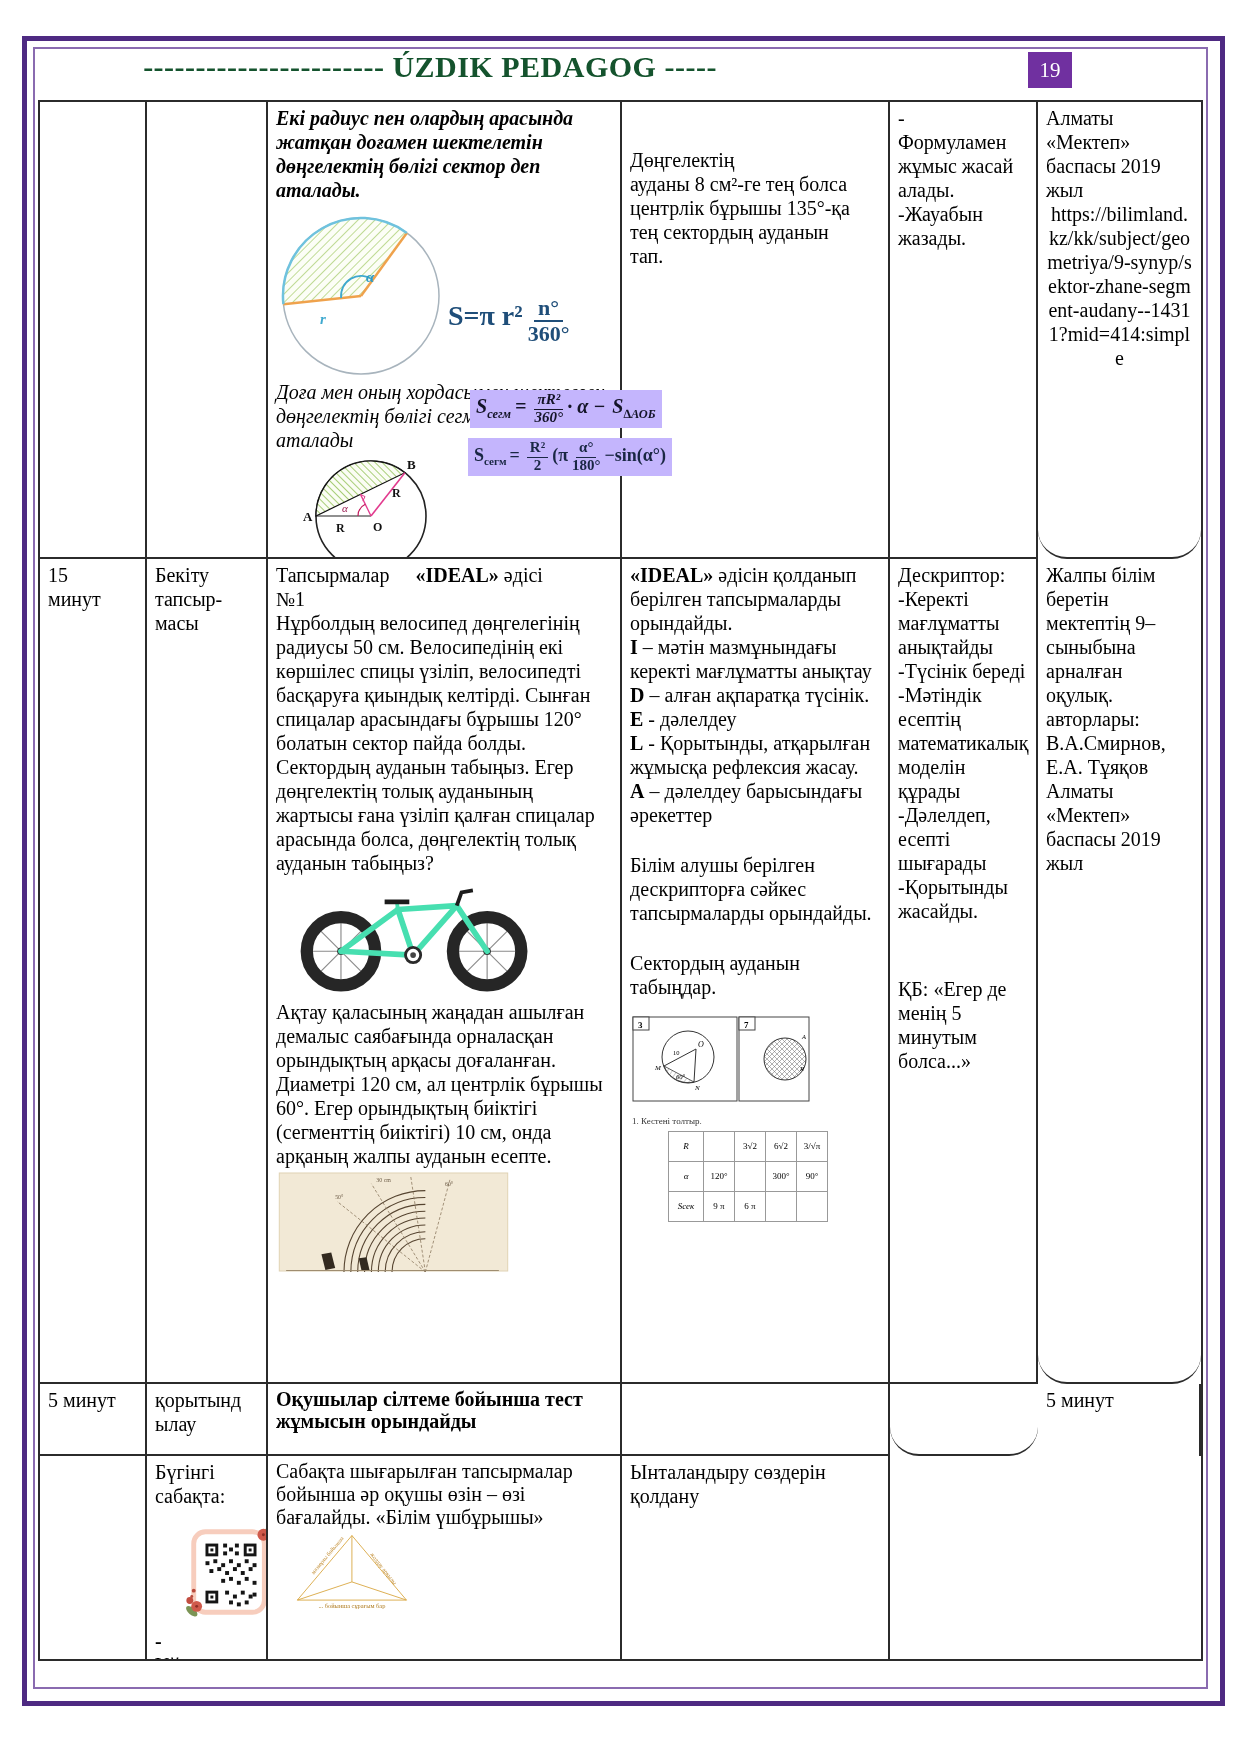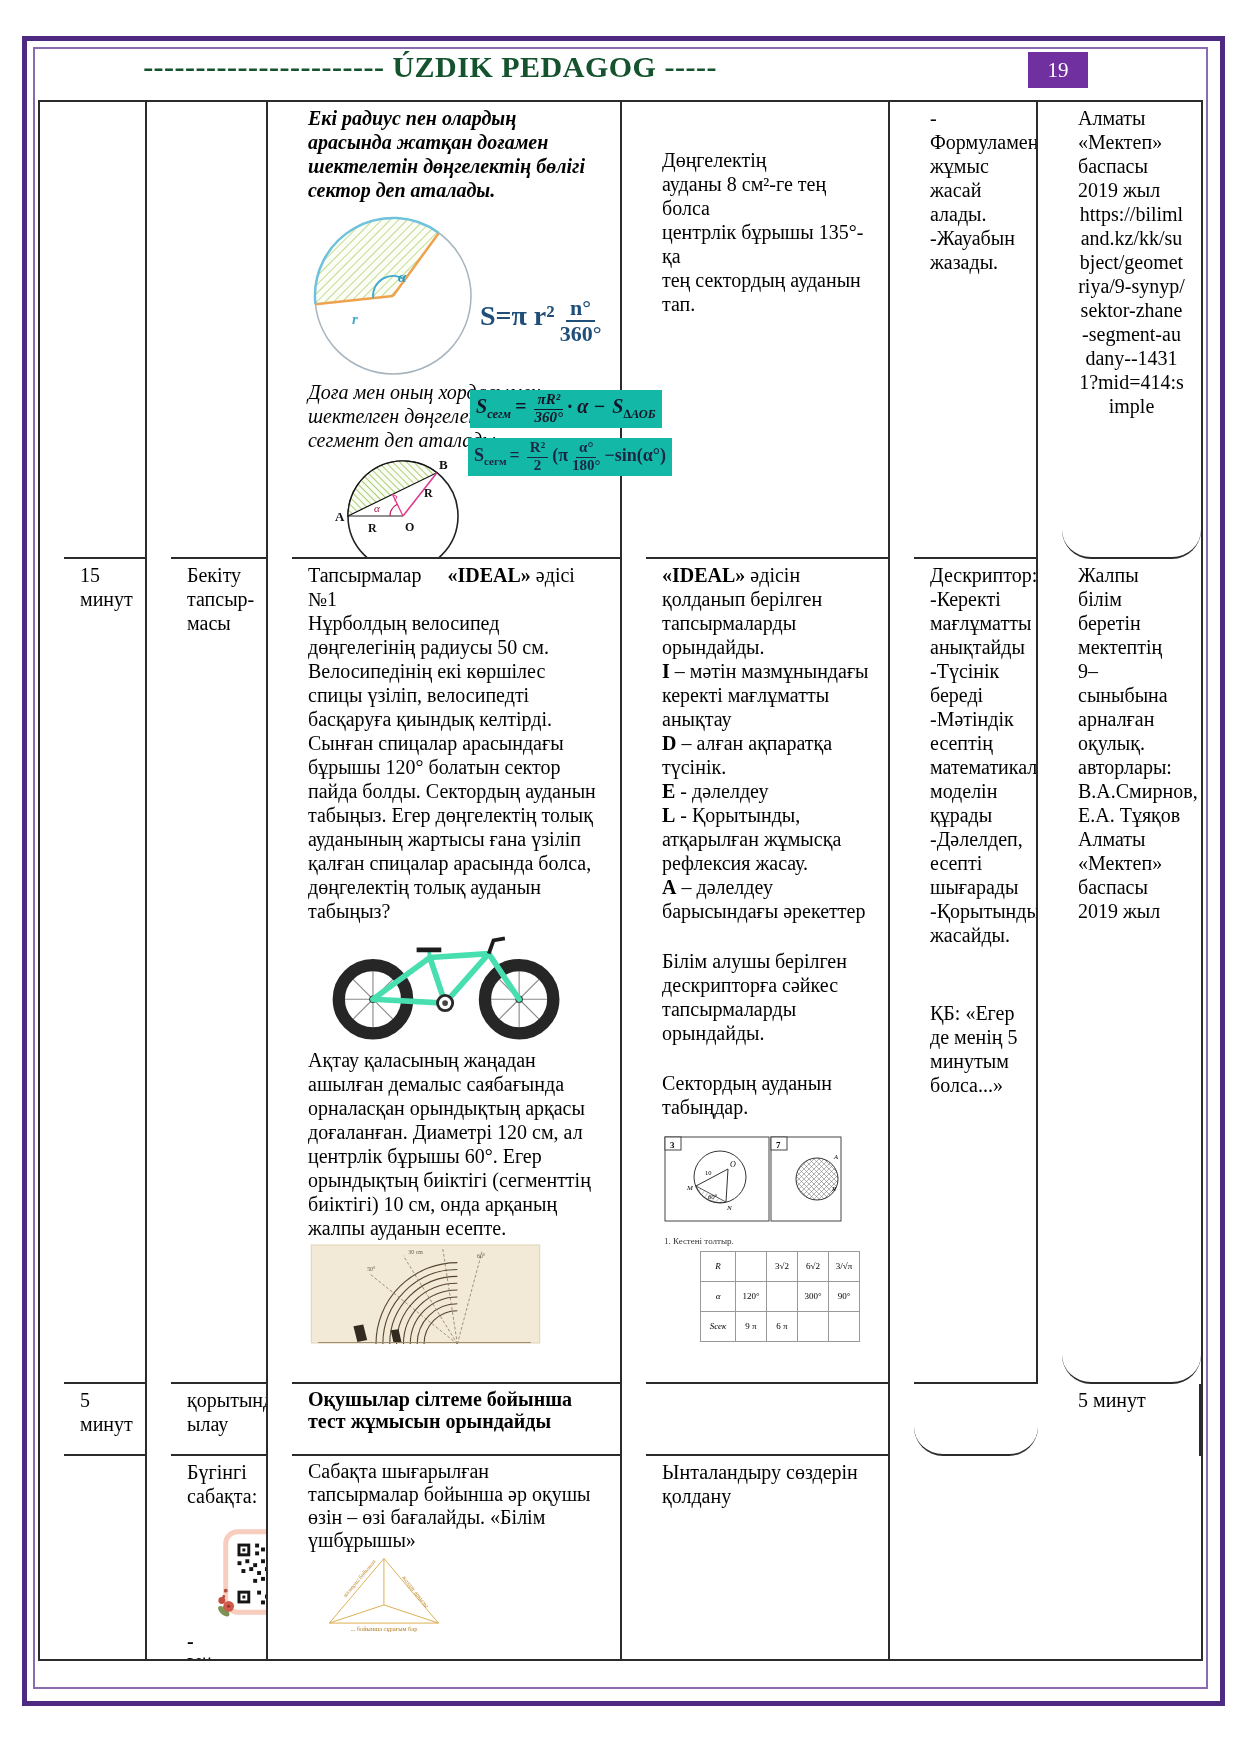--- a/index.html
+++ b/index.html
@@ -5,41 +5,41 @@
   html,body{margin:0;padding:0;}
   body{width:1241px;height:1754px;background:#fff;position:relative;
        font-family:"Liberation Serif",serif;color:#000;}
   .page{position:absolute;inset:0;overflow:hidden;}
   .frame-outer{position:absolute;left:22px;top:36px;width:1193px;height:1660px;
        border:5px solid #4e2a82;}
   .frame-inner{position:absolute;left:33px;top:47px;width:1171px;height:1638px;
        border:2px solid #8a6bb0;}
   .header{position:absolute;left:140px;top:50px;width:580px;text-align:center;
        font-size:30px;font-weight:bold;color:#14532d;letter-spacing:.5px;}
-  .pagenum{position:absolute;left:1028px;top:52px;width:60px;height:36px;background:#7030a0;
+  .pagenum{position:absolute;left:1028px;top:52px;width:44px;height:36px;background:#7030a0;
        color:#fff;font-size:21px;display:flex;align-items:center;justify-content:center;}
   .doc-table{position:absolute;left:38px;top:100px;display:grid;background:#fff;
        grid-template-columns:107px 121px 354px 268px 148px 163px;
        grid-template-rows:457px 825px 72px 203px;
        border:2px solid #2b2b2b;}
   .cell{border-right:2px solid #2b2b2b;border-bottom:2px solid #2b2b2b;
-       padding:4px 16px;font-size:20px;line-height:1.2;overflow:hidden;position:relative;margin-left:24px;}
+       padding:4px 8px;font-size:20px;line-height:1.2;overflow:hidden;position:relative;}
   .cell.c-last{border-right:none;border-radius:29px;}
   .cell.r-last{border-bottom:none;}
   .preline{white-space:pre-line;}
   .bold-italic{font-weight:bold;font-style:italic;}
   .italic{font-style:italic;}
   .fig-row{display:flex;align-items:flex-start;gap:2px;margin:6px 0 2px;}
   .formula1{display:block;white-space:nowrap;color:#1f4e79;font-weight:bold;margin-top:88px;}
   .formula1 .lhs{font-size:28px;}
   .frac{display:inline-flex;flex-direction:column;align-items:center;line-height:1.05;
        vertical-align:middle;text-align:center;}
   .frac .num{border-bottom:2px solid currentColor;padding:0 4px 1px;}
   .formula1 .frac{font-size:22px;margin-left:5px;}
-  .seg-formula{position:absolute;background:#14b8a6;white-space:nowrap;font-weight:bold;
+  .seg-formula{position:absolute;background:#c4b5fd;white-space:nowrap;font-weight:bold;
        color:#141428;padding:2px 6px;z-index:5;}
   #segf1{left:470px;top:390px;font-style:italic;font-size:20px;}
   #segf2{left:468px;top:438px;font-size:18px;color:#1a2744;}
   .seg-formula .frac{font-size:15px;margin:0 4px;}
   .seg-formula .frac .num{border-bottom:1.5px solid currentColor;padding:0 3px 1px;}
   .subsm{font-size:62%;}
   .task-header b{margin-left:26px;}
   .step b{font-weight:bold;}
   .gap-lg{margin-top:26px;}
   .kb-block{margin-top:54px;}

